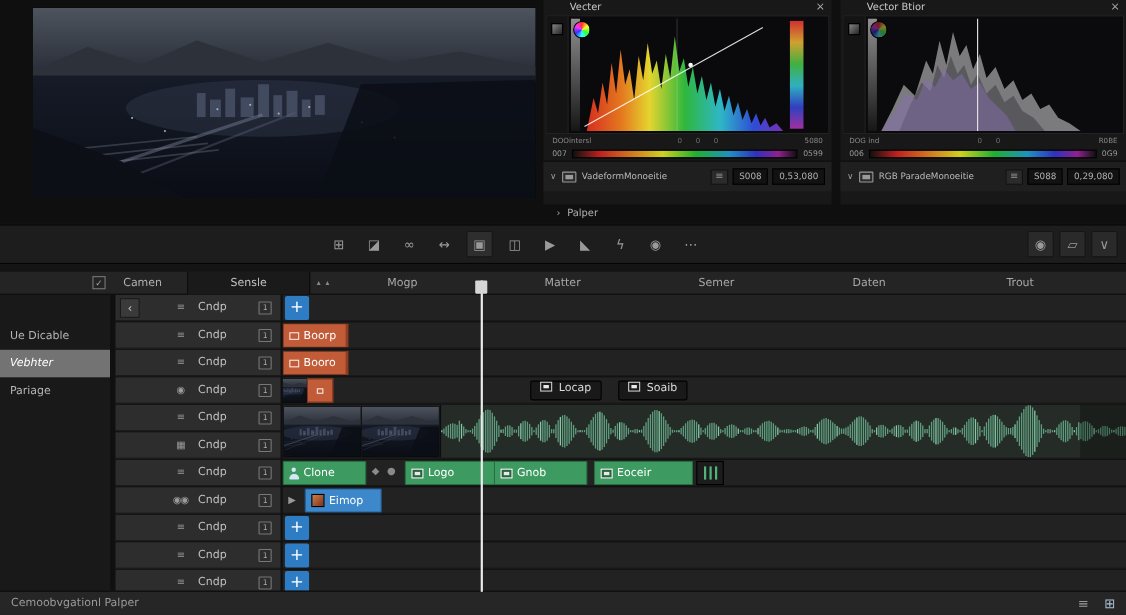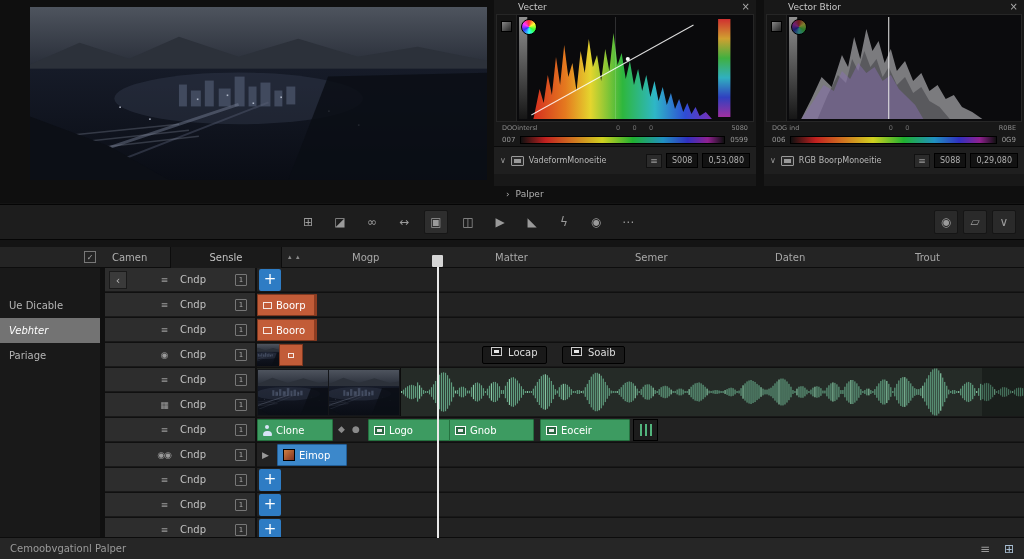--- a/index.html
+++ b/index.html
@@ -303,21 +303,21 @@
       </div>
       <div class="scope-range">
         <span>006</span>
         <div class="rainbow-strip"></div>
         <span>0G9</span>
       </div>
       <div class="scope-footer">
         <span class="chev">∨</span>
         <span class="mini-monitor"></span>
         <div class="footer-labels">
-          <span>RGB Boorp</span>
+          <span>RGB Parade</span>
           <span>Monoeitie</span>
         </div>
         <div class="footer-right">
           <span class="sliders-box">≡</span>
           <span class="val-box">S088</span>
           <span class="val-box">0,29,080</span>
         </div>
       </div>
     </div>
 

